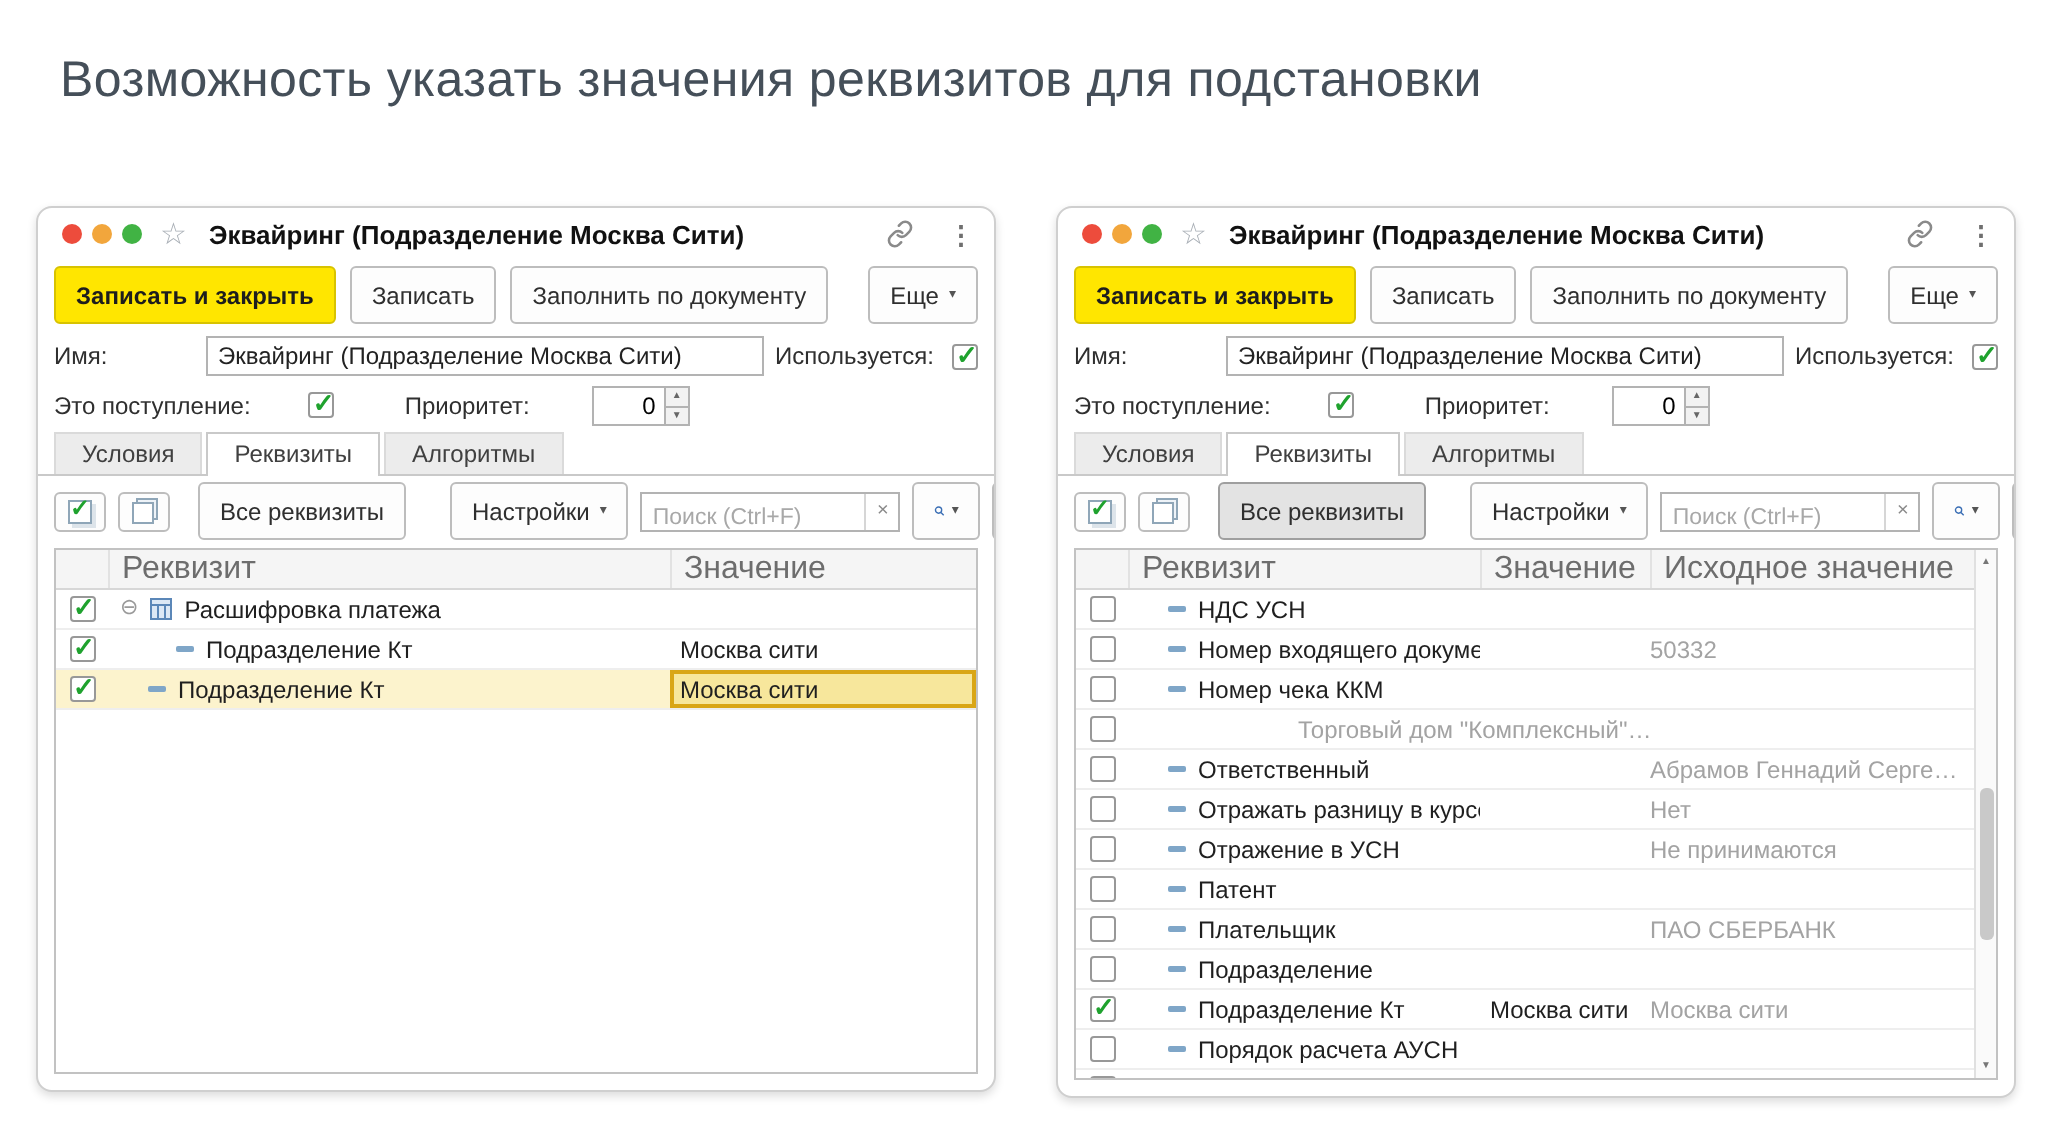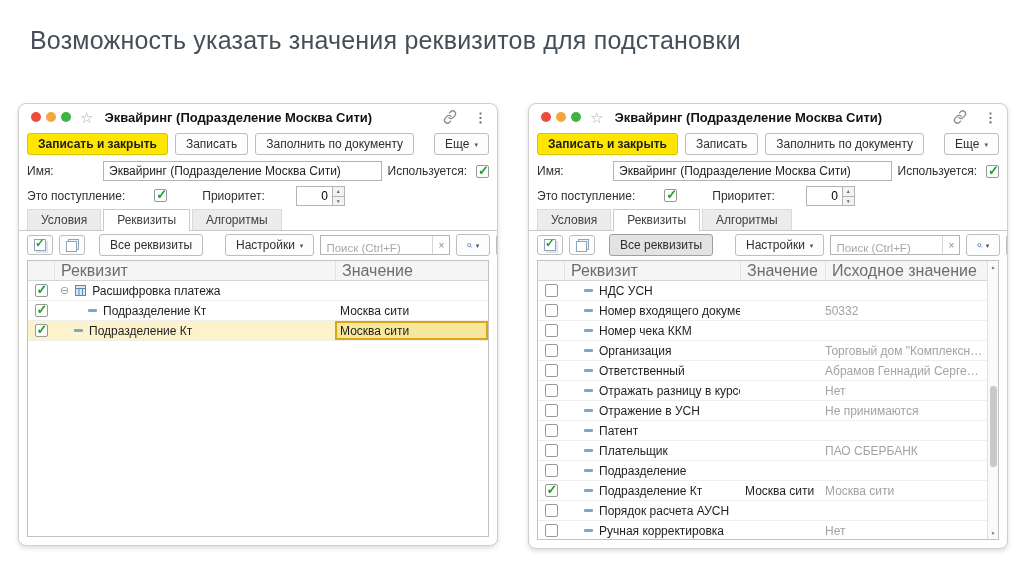--- a/index.html
+++ b/index.html
@@ -23,21 +23,21 @@
   .dot { width:10px; height:10px; border-radius:50%; flex:none; }
   .dot.red{background:#ed4c3c;} .dot.orange{background:#f2a63c;} .dot.green{background:#41b344;}
   .star { color:#a9afb6; font-size:15px; line-height:1; margin-left:4px; flex:none;}
   .win-title { font-size:13px; font-weight:bold; color:#111; margin-left:6px;
     white-space:nowrap; overflow:hidden; }
   .tb-spacer { flex:1; }
   .link-ico { flex:none; display:flex; }
   .kebab { color:#6f6f6f; font-size:13px; font-weight:bold; margin-left:12px; flex:none; }
 
   .cmdbar { flex:none; display:flex; align-items:center; gap:7px; padding:3px 8px 3px; }
-  .btn { height:22px; padding:0 10px; border:1px solid #bdbdbd; border-radius:3px;
+  .btn { height:29px; padding:0 10px; border:1px solid #bdbdbd; border-radius:3px;
     background:#fdfdfd; font-size:12px; color:#2f2f2f; display:inline-flex;
     align-items:center; gap:5px; white-space:nowrap; cursor:default; }
   .btn.primary { background:#ffe600; border-color:#d8c300; font-weight:bold; color:#1d1d1d; }
   .btn.pressed { background:#e3e3e3; border-color:#9f9f9f; }
   .btn.more-btn { margin-left:auto; }
   .caret { font-size:7px; color:#555; line-height:1; }
 
   .formrow { flex:none; display:flex; align-items:center; padding:2px 8px;
     font-size:12px; color:#2f2f2f; gap:6px; height:26px; }
   .formrow.second { height:23px;gap:29px; }
@@ -382,24 +382,20 @@
               <span class="dash-ico"></span>
               <span class="r-name">Номер чека ККМ</span>
             </div>
             <div class="t-cell val-cell"></div>
             <div class="t-cell src-cell"></div>
           </div>
           <div class="t-row">
             <div class="t-cell cb-cell">
               <span class="cb"></span>
             </div>
-            <div class="t-cell name-cell" style="padding-left: 20px;">
-              <span class="dash-ico"></span>
-              <span class="r-name">Организация</span>
-            </div>
             <div class="t-cell val-cell"></div>
             <div class="t-cell src-cell">Торговый дом "Комплексный"…</div>
           </div>
           <div class="t-row">
             <div class="t-cell cb-cell">
               <span class="cb"></span>
             </div>
             <div class="t-cell name-cell" style="padding-left: 20px;">
               <span class="dash-ico"></span>
               <span class="r-name">Ответственный</span>

